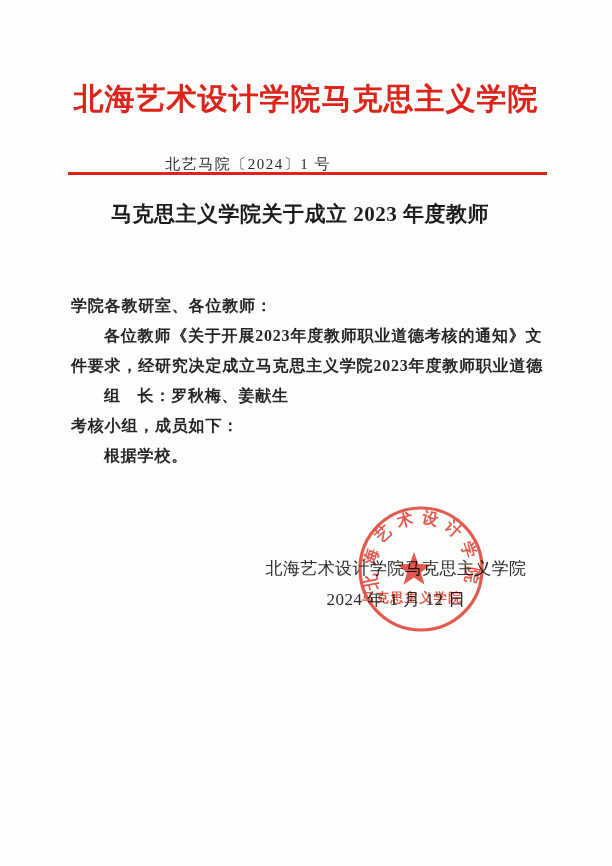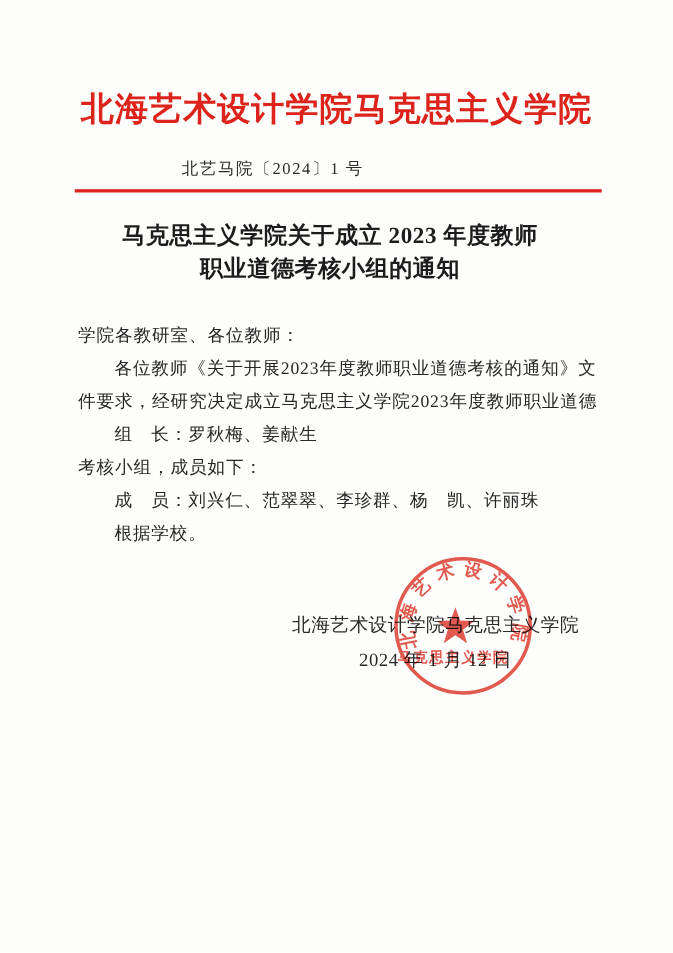--- a/index.html
+++ b/index.html
@@ -13,39 +13,39 @@
   .page { position:absolute; inset:0; }
 
   .org-title {
     position:absolute; top:79px; left:0; width:612px;
     text-align:center;
     font-size:30px; font-weight:bold; letter-spacing:1px;
     color:#dc241c;
     white-space:nowrap;
   }
   .doc-number {
-    position:absolute; top:144px; left:0; width:496px;
+    position:absolute; top:155px; left:0; width:496px;
     text-align:center;
     font-size:15px; letter-spacing:1.5px; color:#2b2b2b;
     white-space:nowrap;
   }
   .red-line {
     position:absolute; top:172px; left:68px;
     width:479px; height:3px;
     background:#dc241c;
   }
   .doc-title {
     position:absolute; top:199px; left:0; width:600px;
     text-align:center;
     font-size:21px; font-weight:bold; line-height:30px;
     letter-spacing:0.5px; color:#1c1c1c;
     white-space:nowrap;
   }
   .body-text {
-    position:absolute; top:291px; left:71px; width:490px;
+    position:absolute; top:291px; left:71px; width:490px;font-weight:bold;
   }
   .body-line {
     font-size:16px; line-height:30px;
     letter-spacing:0.8px; color:#262626;
     white-space:nowrap;
   }
   .body-line.ind { padding-left:33px; }
 
   .signature {
     position:absolute; top:558px; left:263px; width:266px;
@@ -75,30 +75,28 @@
 <div class="page">
 
   <div class="org-title">北海艺术设计学院马克思主义学院</div>
 
   <div class="doc-number">北艺马院〔2024〕1 号</div>
 
   <div class="red-line"></div>
 
   <div class="doc-title">
     <div>马克思主义学院关于成立 2023 年度教师</div>
-    <div>职业道德考核小组的通知</div>
   </div>
 
   <div class="body-text">
     <div class="body-line">学院各教研室、各位教师：</div>
     <div class="body-line ind">各位教师《关于开展2023年度教师职业道德考核的通知》文</div>
     <div class="body-line">件要求，经研究决定成立马克思主义学院2023年度教师职业道德</div>
     <div class="body-line ind">组　长：罗秋梅、姜献生</div>
     <div class="body-line">考核小组，成员如下：</div>
-    <div class="body-line ind">成　员：刘兴仁、范翠翠、李珍群、杨　凯、许丽珠</div>
     <div class="body-line ind">根据学校。</div>
   </div>
 
   <div class="signature">
     <div class="sig-org">北海艺术设计学院马克思主义学院</div>
     <div class="sig-date">2024 年 1 月 12 日</div>
   </div>
 
   <svg class="seal" viewBox="0 0 140 140">
     <circle cx="71" cy="69" r="61" fill="none" stroke="#df4338" stroke-width="3.2"></circle>

